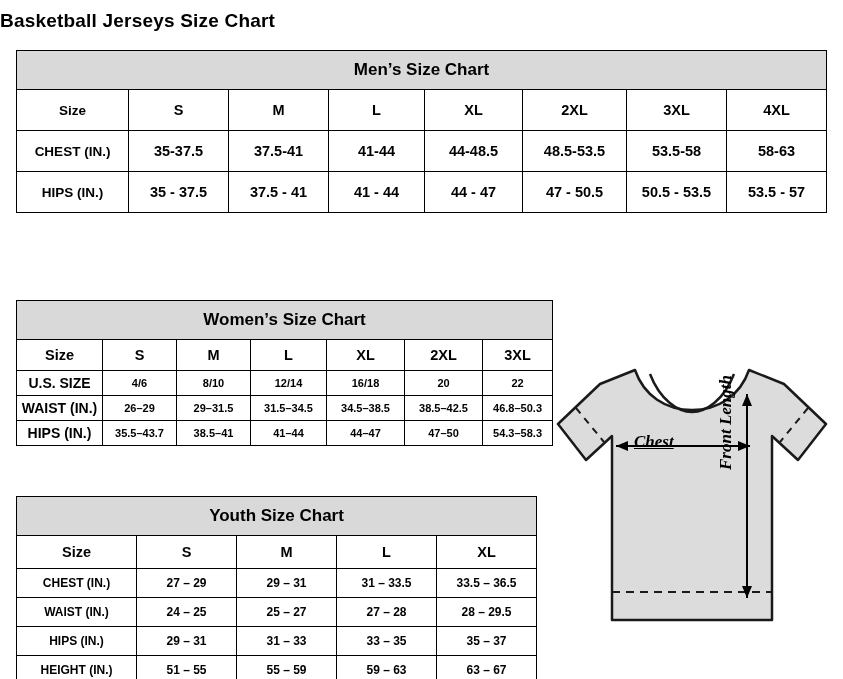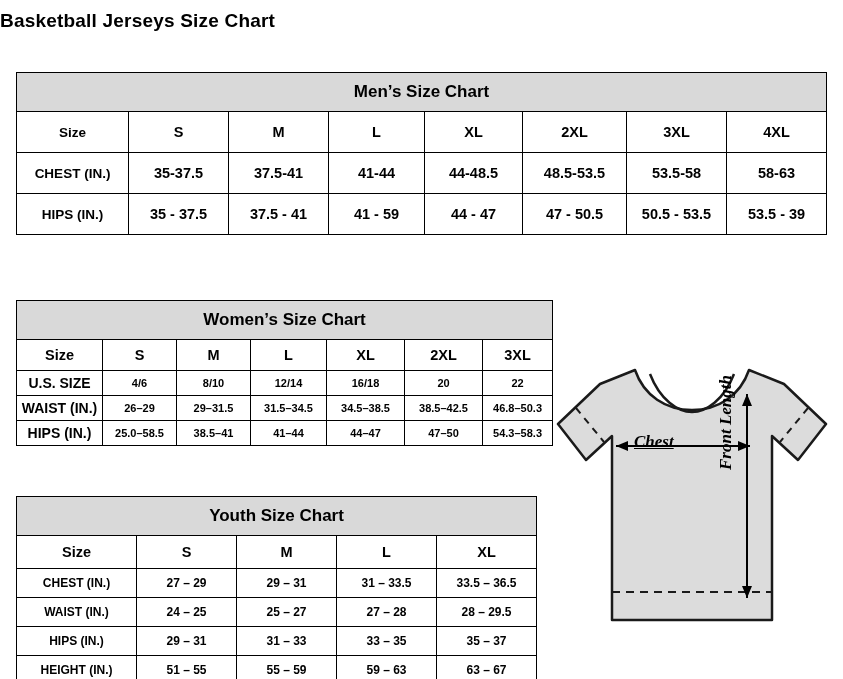--- a/index.html
+++ b/index.html
@@ -38,21 +38,21 @@
     background: #d9d9d9;
     font-size: 16px;
     font-weight: bold;
     height: 34px;
   }
 
   
   .men-wrap {
     position: absolute;
     left: 16px;
-    top: 72px;
+    top: 50px;
     width: 810px;
   }
   .men-wrap table { width: 810px; }
   .men-wrap td { height: 40px; font-size: 14.5px; }
   .men-wrap .rowhead { font-size: 13.5px; }
   .men-wrap .caption-cell { height: 38px; font-size: 17px; }
 
   
   .women-wrap {
     position: absolute;
@@ -149,25 +149,25 @@
         <td>41-44</td>
         <td>44-48.5</td>
         <td>48.5-53.5</td>
         <td>53.5-58</td>
         <td>58-63</td>
       </tr>
       <tr>
         <td class="rowhead">HIPS (IN.)</td>
         <td>35 - 37.5</td>
         <td>37.5 - 41</td>
-        <td>41 - 59</td>
+        <td>41 - 44</td>
         <td>44 - 47</td>
         <td>47 - 50.5</td>
         <td>50.5 - 53.5</td>
-        <td>53.5 - 39</td>
+        <td>53.5 - 57</td>
       </tr>
     </tbody>
   </table>
 </div>
 
 <div class="women-wrap">
   <table>
     <colgroup>
       <col style="width:86px">
         <col style="width:74px">
@@ -203,21 +203,21 @@
         <td class="rowhead">WAIST  (IN.)</td>
         <td>26–29</td>
         <td>29–31.5</td>
         <td>31.5–34.5</td>
         <td>34.5–38.5</td>
         <td>38.5–42.5</td>
         <td>46.8–50.3</td>
       </tr>
       <tr>
         <td class="rowhead">HIPS  (IN.)</td>
-        <td>25.0–58.5</td>
+        <td>35.5–43.7</td>
         <td>38.5–41</td>
         <td>41–44</td>
         <td>44–47</td>
         <td>47–50</td>
         <td>54.3–58.3</td>
       </tr>
     </tbody>
   </table>
 </div>
 

